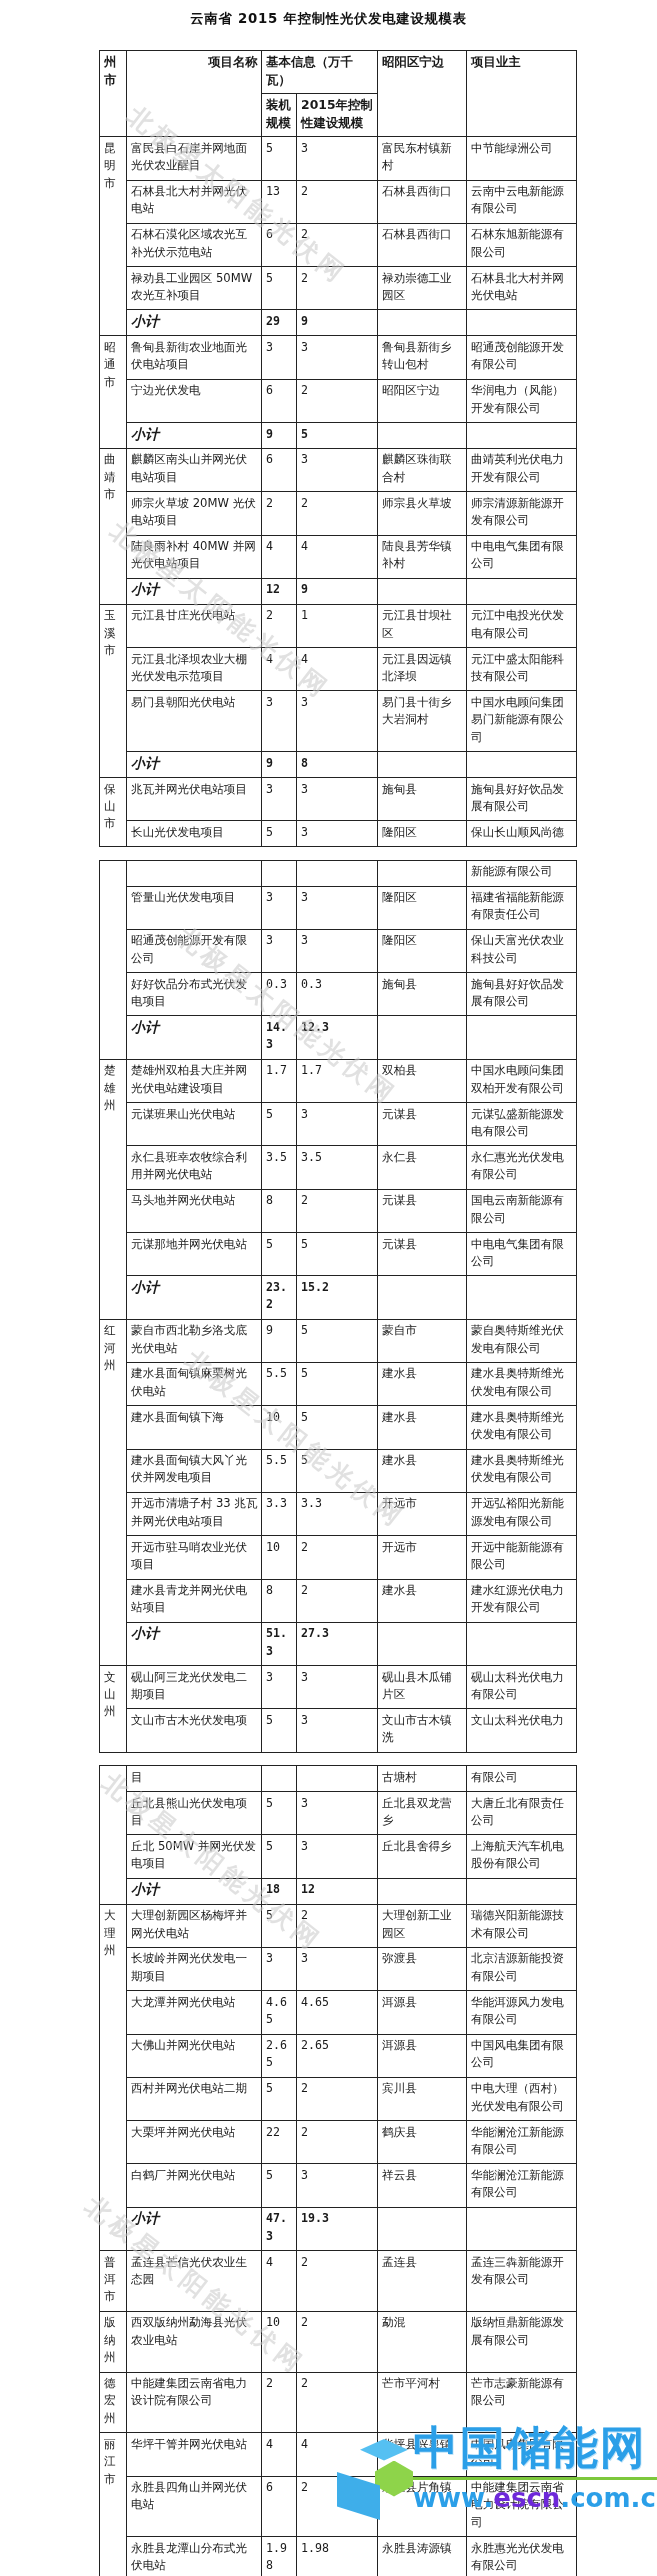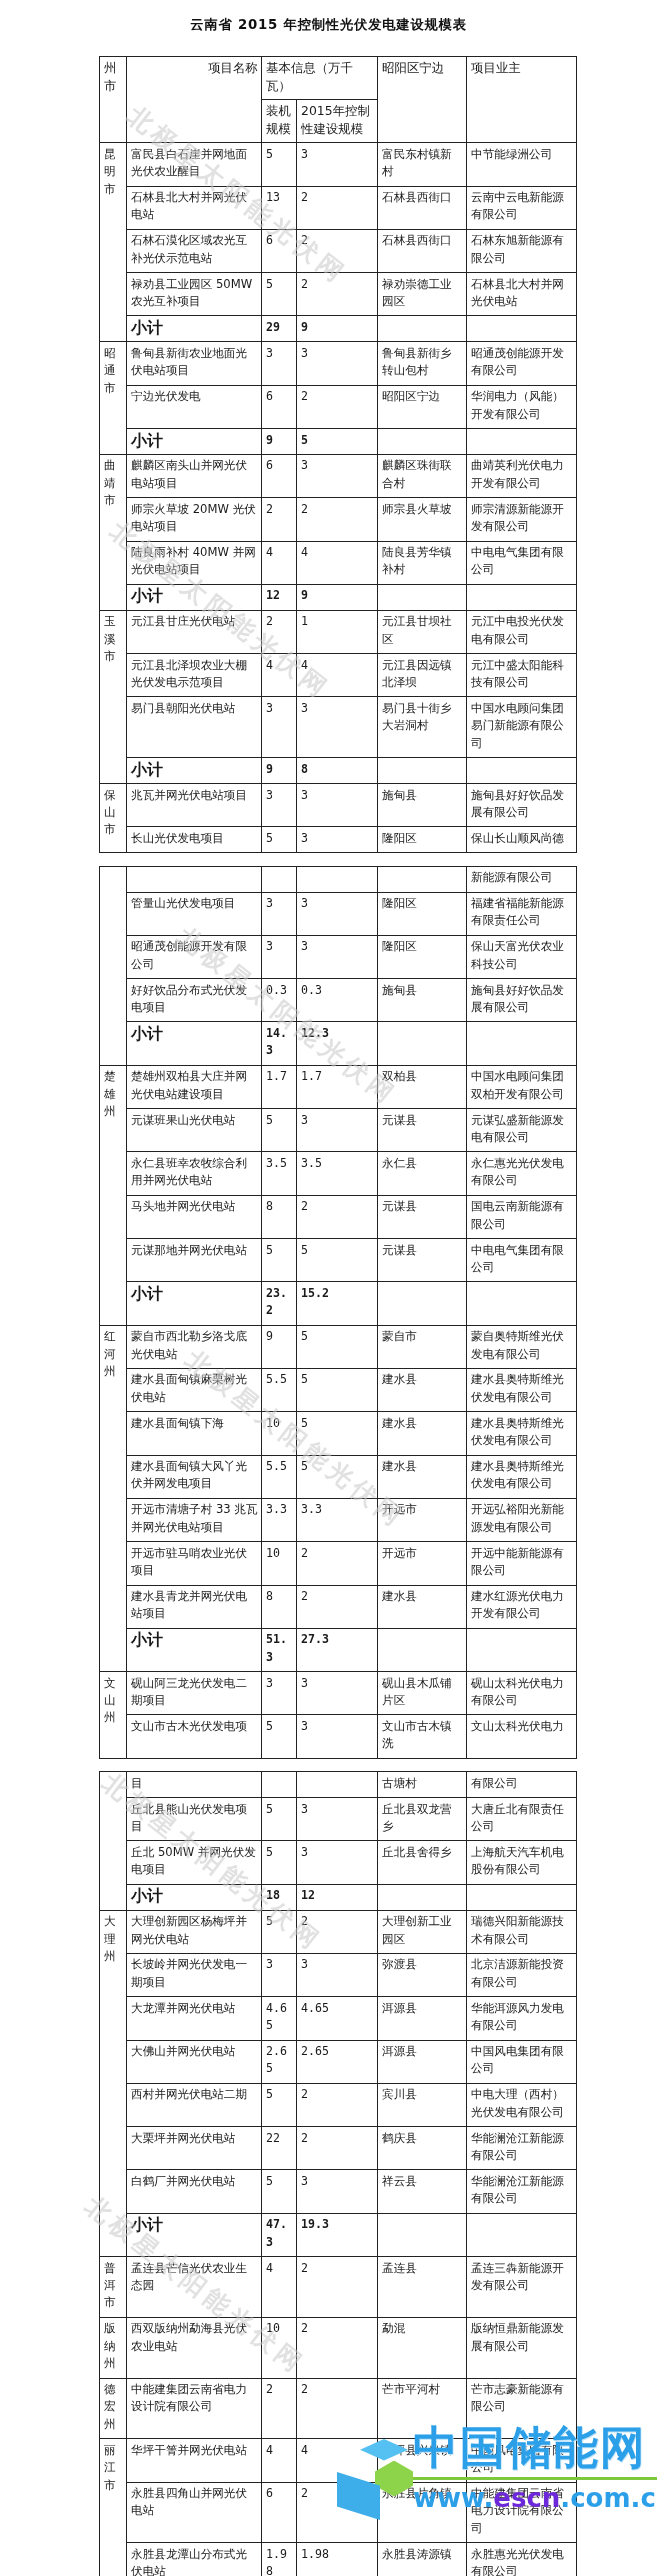--- a/index.html
+++ b/index.html
@@ -7,21 +7,21 @@
     position:relative;
     width:657px;
     height:2576px;
     background:#ffffff;
     font-family:"DejaVu Sans","Liberation Sans",sans-serif;
     color:#1a1a1a;
     overflow:hidden;
   }
   .page-title{
     margin:0;
-    padding-top:16px;
+    padding-top:10px;
     text-align:center;
     font-size:13.3px;
     font-weight:bold;
     letter-spacing:0.8px;
     color:#111;
   }
   .table-wrap{position:relative;margin-left:99px;margin-top:21.6px;width:479px;}
   table.grid{
     border-collapse:collapse;
     table-layout:fixed;
@@ -32,36 +32,36 @@
   table.grid th, table.grid td{
     border:0.8px solid #222;
     padding:2.5px 3.3px 5px 4.1px;
     vertical-align:top;
     font-size:11.6px;
     line-height:17.4px;
     word-break:break-all;
     overflow-wrap:break-word;
   }
   table.grid th{
-    font-weight:normal;
+    font-weight:bold;
     text-align:left;
     font-size:12.4px;
   }
   td.city-cell, th.city-col{
     text-align:left;
     padding:3.3px 1.7px;
     font-size:12.4px;
     line-height:21.6px;
   }
   td.installed-cell, td.scale-2015-cell{
     font-family:"DejaVu Sans Mono","Liberation Mono",monospace;
     font-size:10.8px;
   }
   tr.subtotal td{font-weight:bold;}
-  tr.subtotal td.name-cell{font-size:16px;}
+  tr.subtotal td.name-cell{font-size:14px;font-style:italic;}
   
   .wm-diag{
     position:absolute;
     color:#c9c9c9;
     opacity:0.55;
     font-size:25px;
     font-weight:bold;
     letter-spacing:5px;
     white-space:nowrap;
     transform:rotate(38deg);

